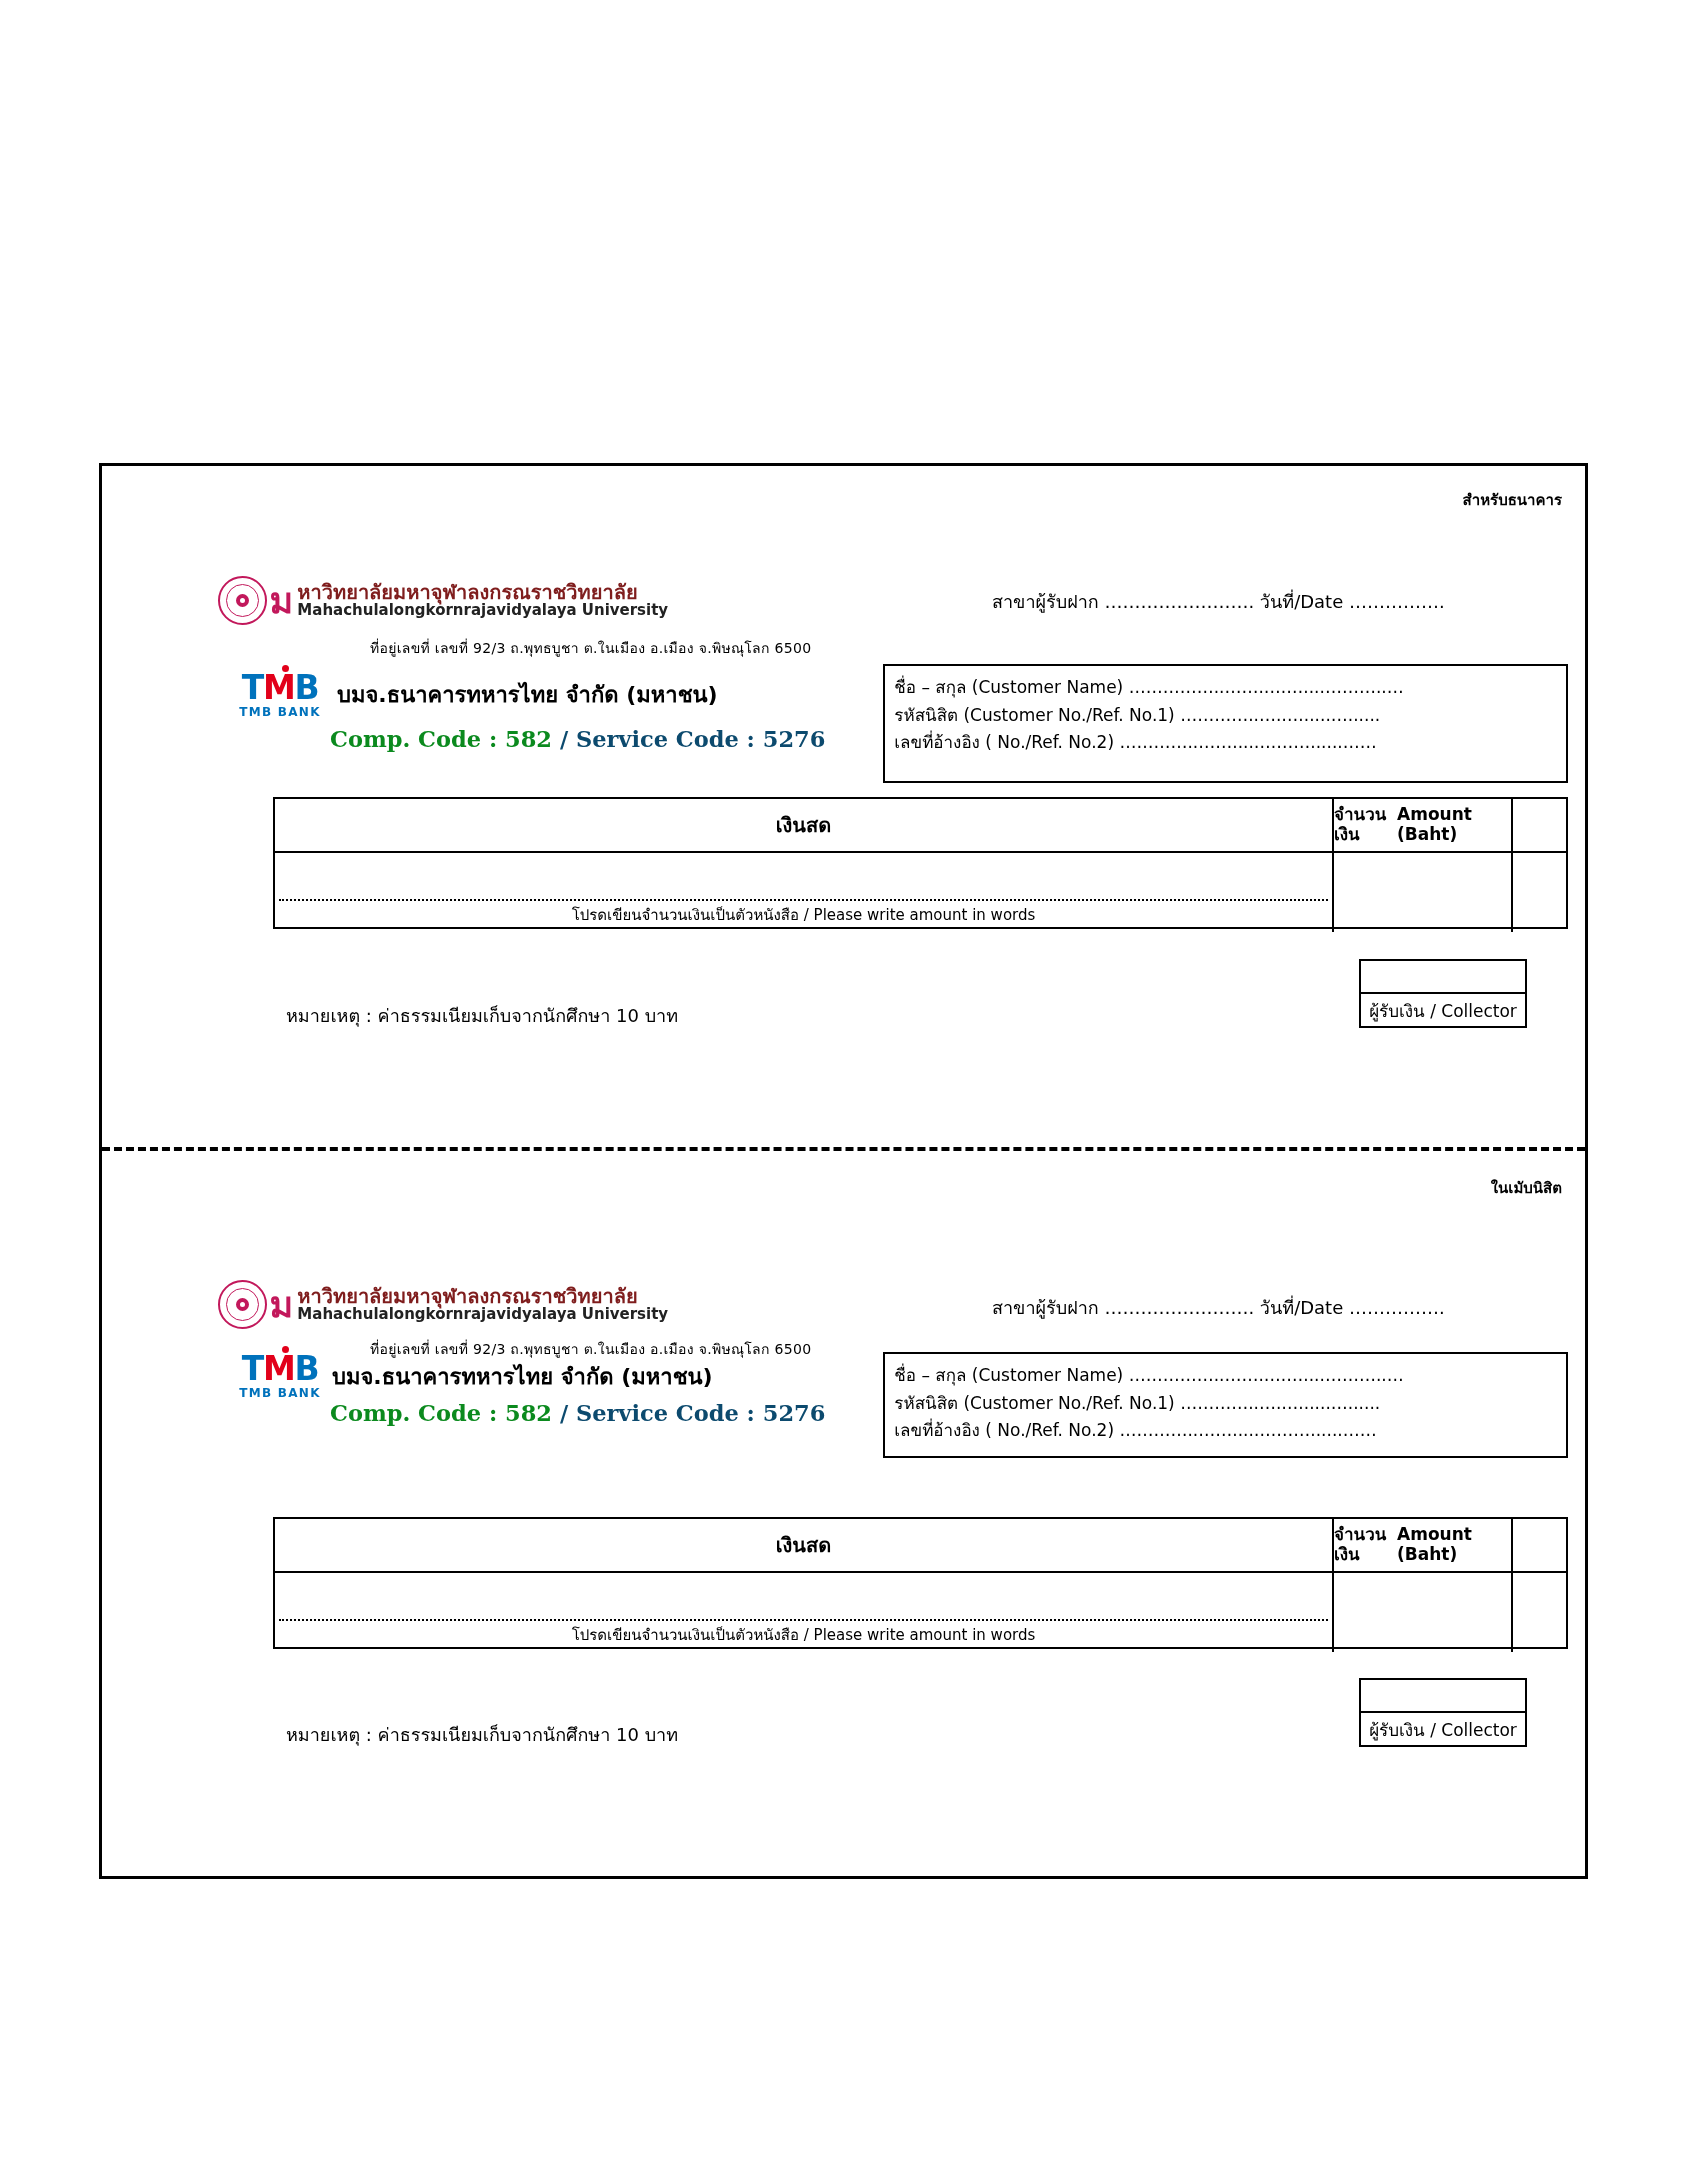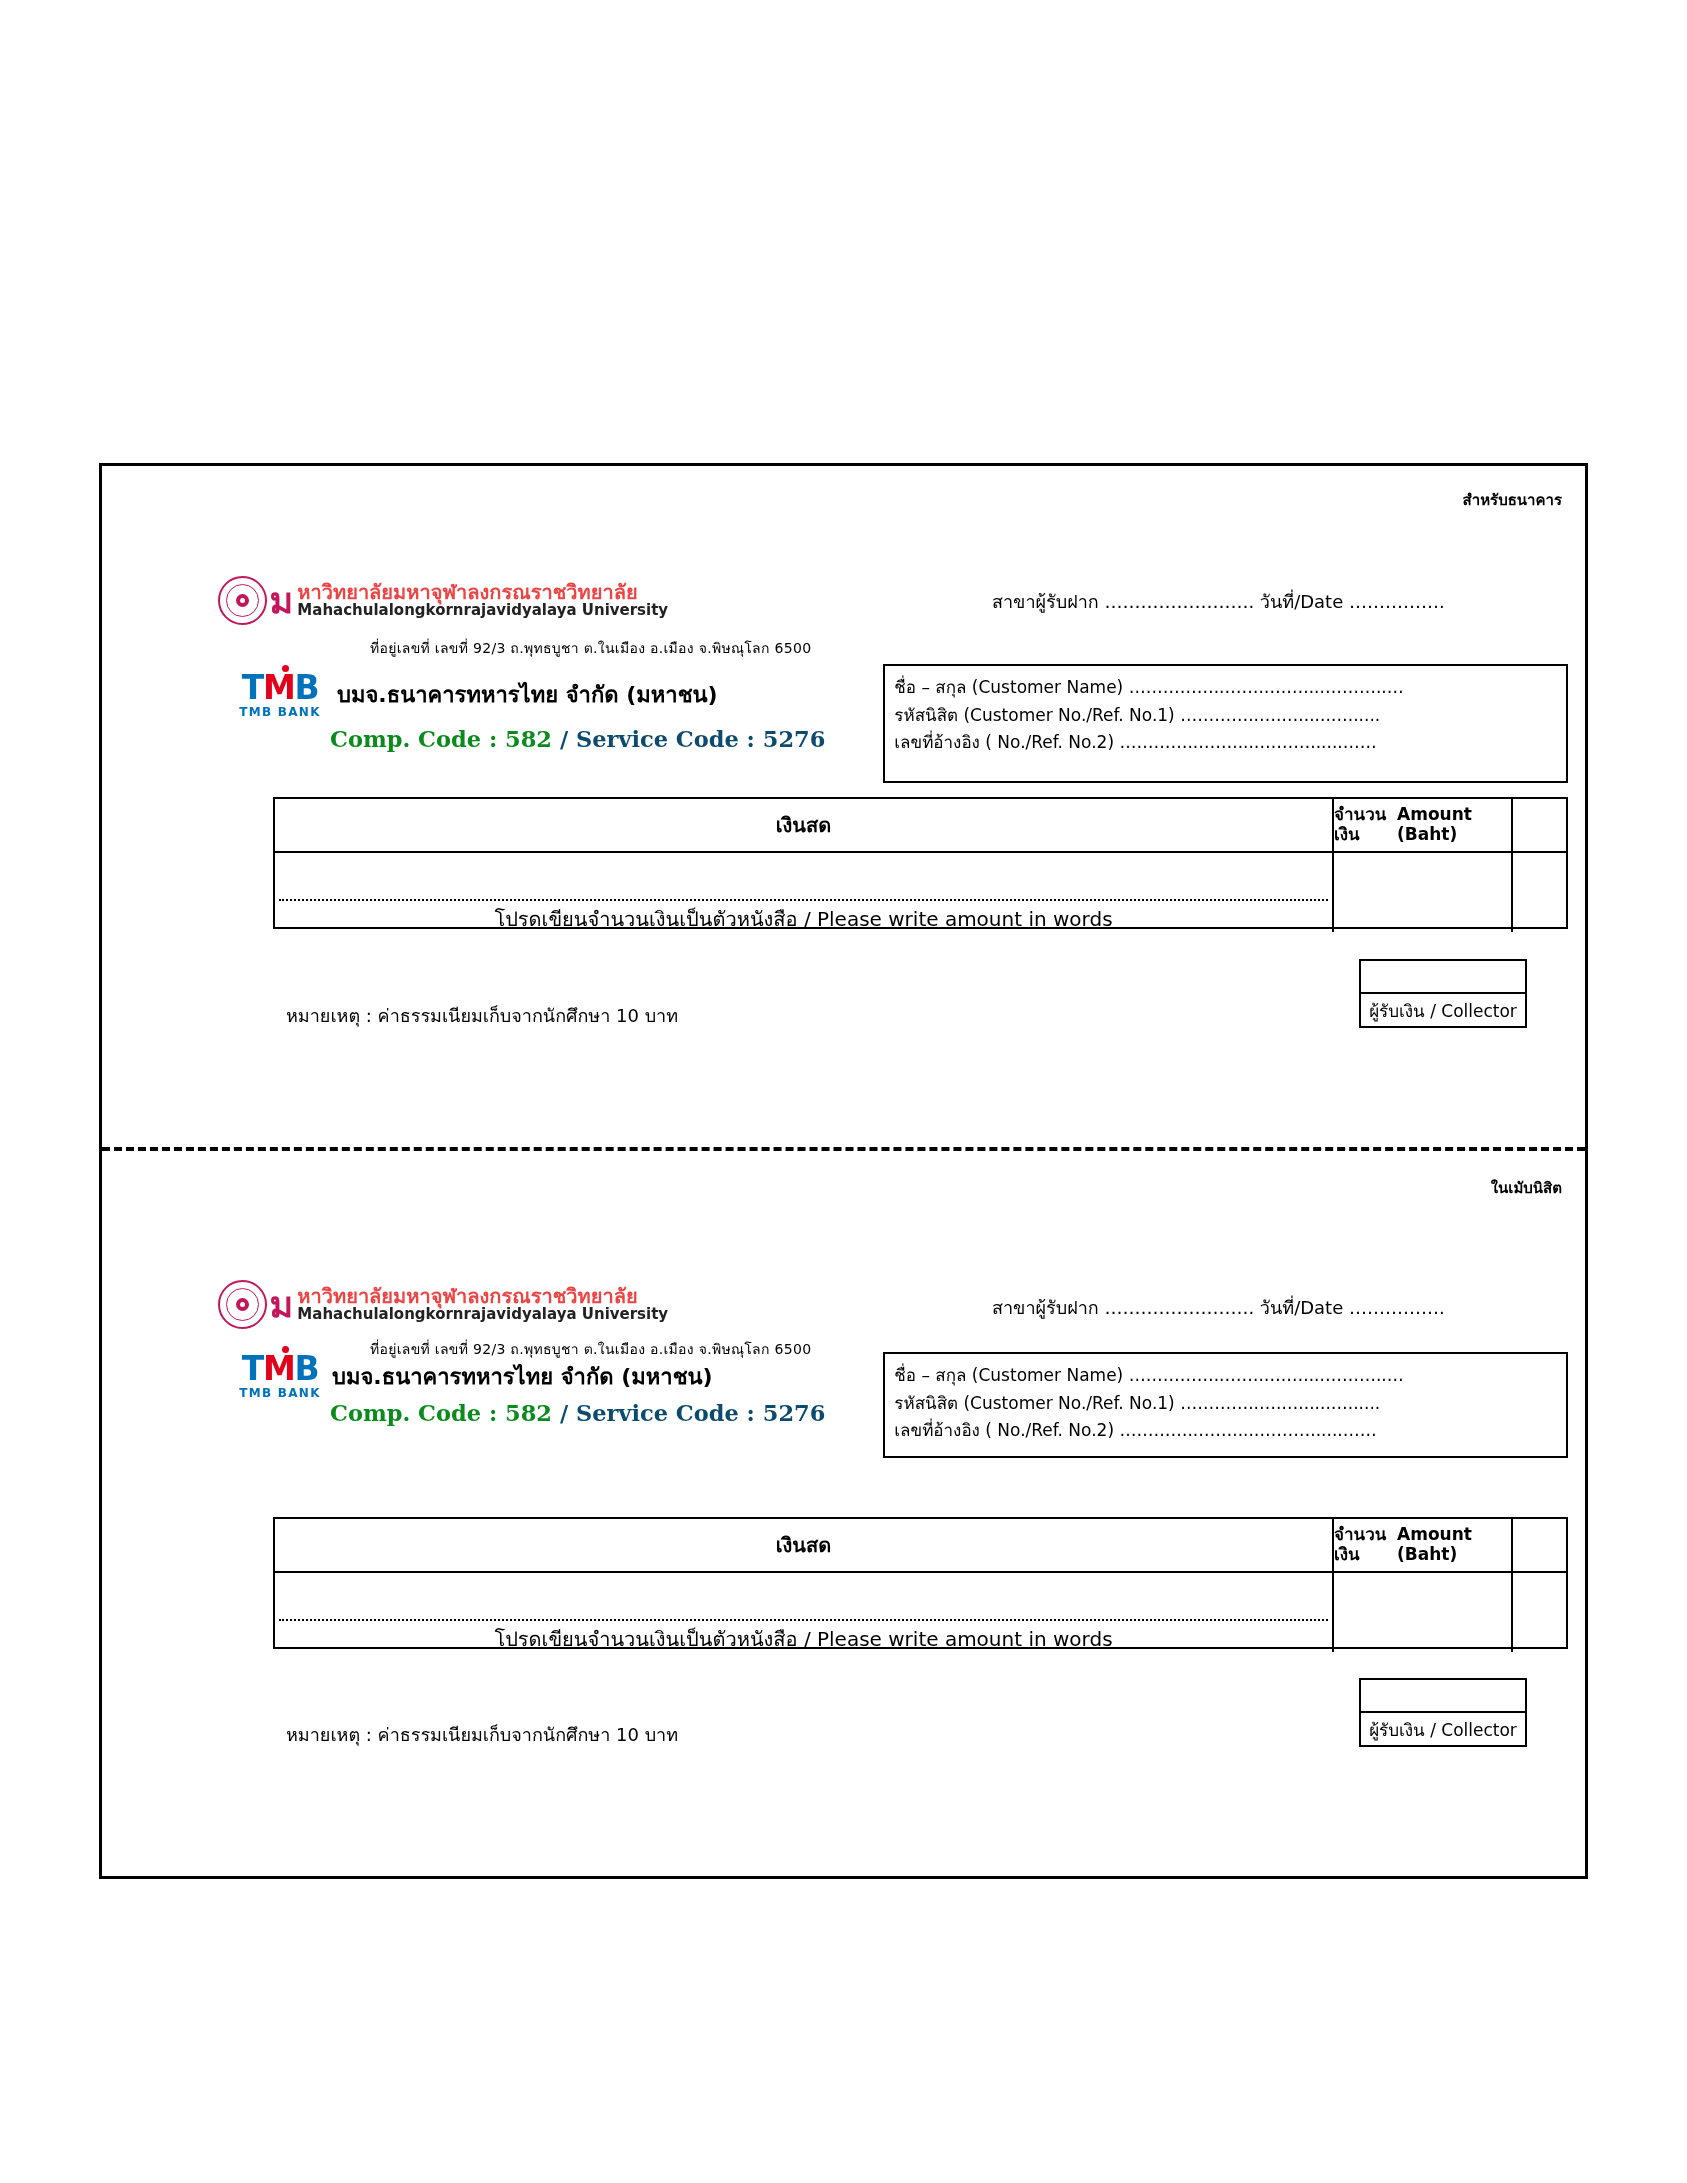--- a/index.html
+++ b/index.html
@@ -86,21 +86,21 @@
     line-height: 1;
     margin: 0 4px 0 2.6px;
     font-family: "DejaVu Sans", sans-serif;
   }
   .uni-names {
     display: flex;
     flex-direction: column;
     line-height: 1.05;
   }
   .uni-th {
-    color: #ef4444;
+    color: #7f1d1d;
     font-size: 20px;
     font-weight: bold;
     letter-spacing: 0px;
   }
   .uni-en {
     color: #222;
     font-size: 15px;
     font-weight: 600;
   }
   .uni-addr {
@@ -240,21 +240,21 @@
     right: 4px;
     top: 46px;
     border-top: 2px dotted #000;
   }
   .amt-words {
     position: absolute;
     left: 0;
     right: 0;
     top: 50px;
     text-align: center;
-    font-size: 20px;
+    font-size: 15px;
   }
   .amt-body-mid {
     width: 177px;
     border-right: 2px solid #000;
   }
   .amt-body-right {
     width: 53px;
   }
   
   .note {

